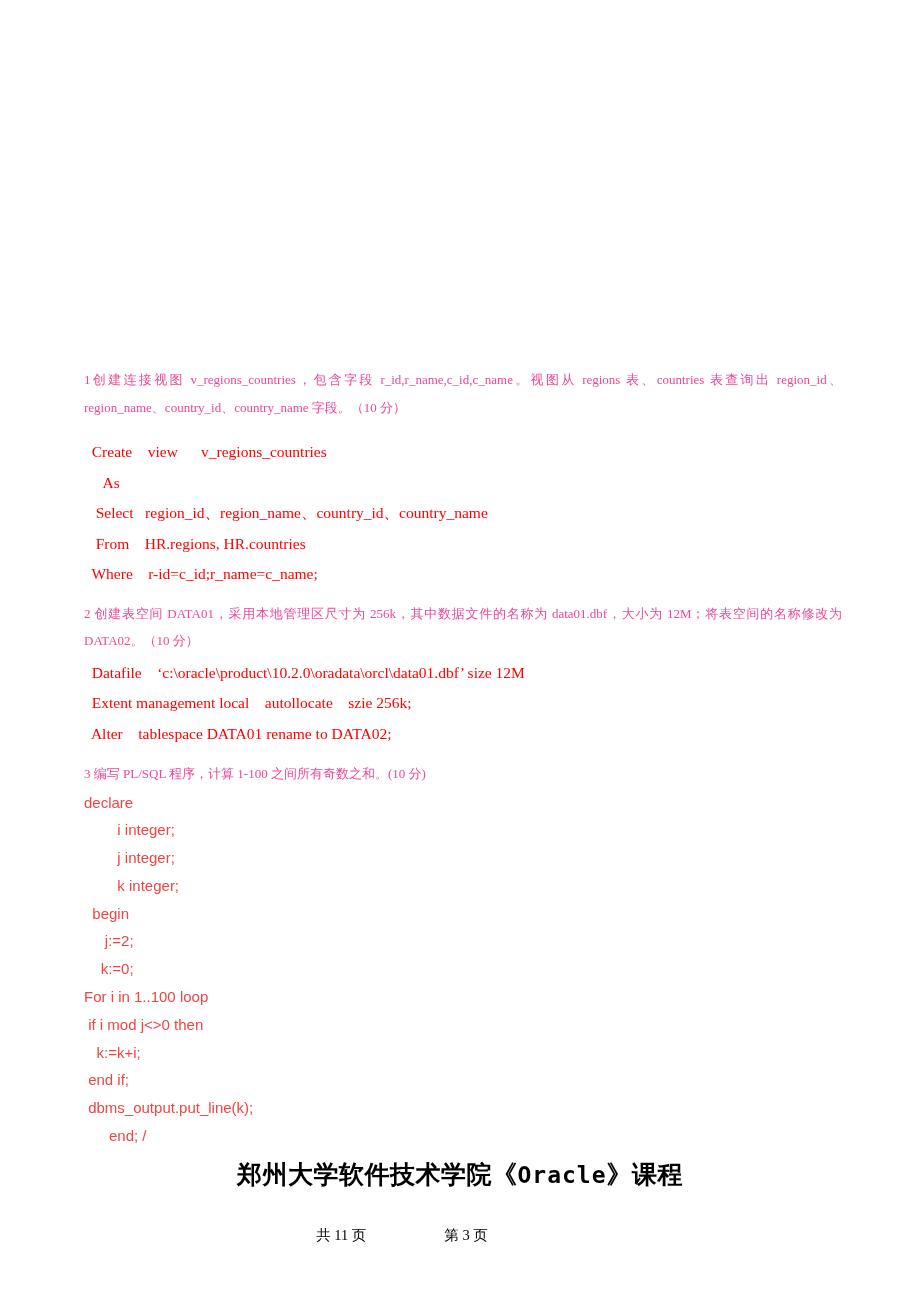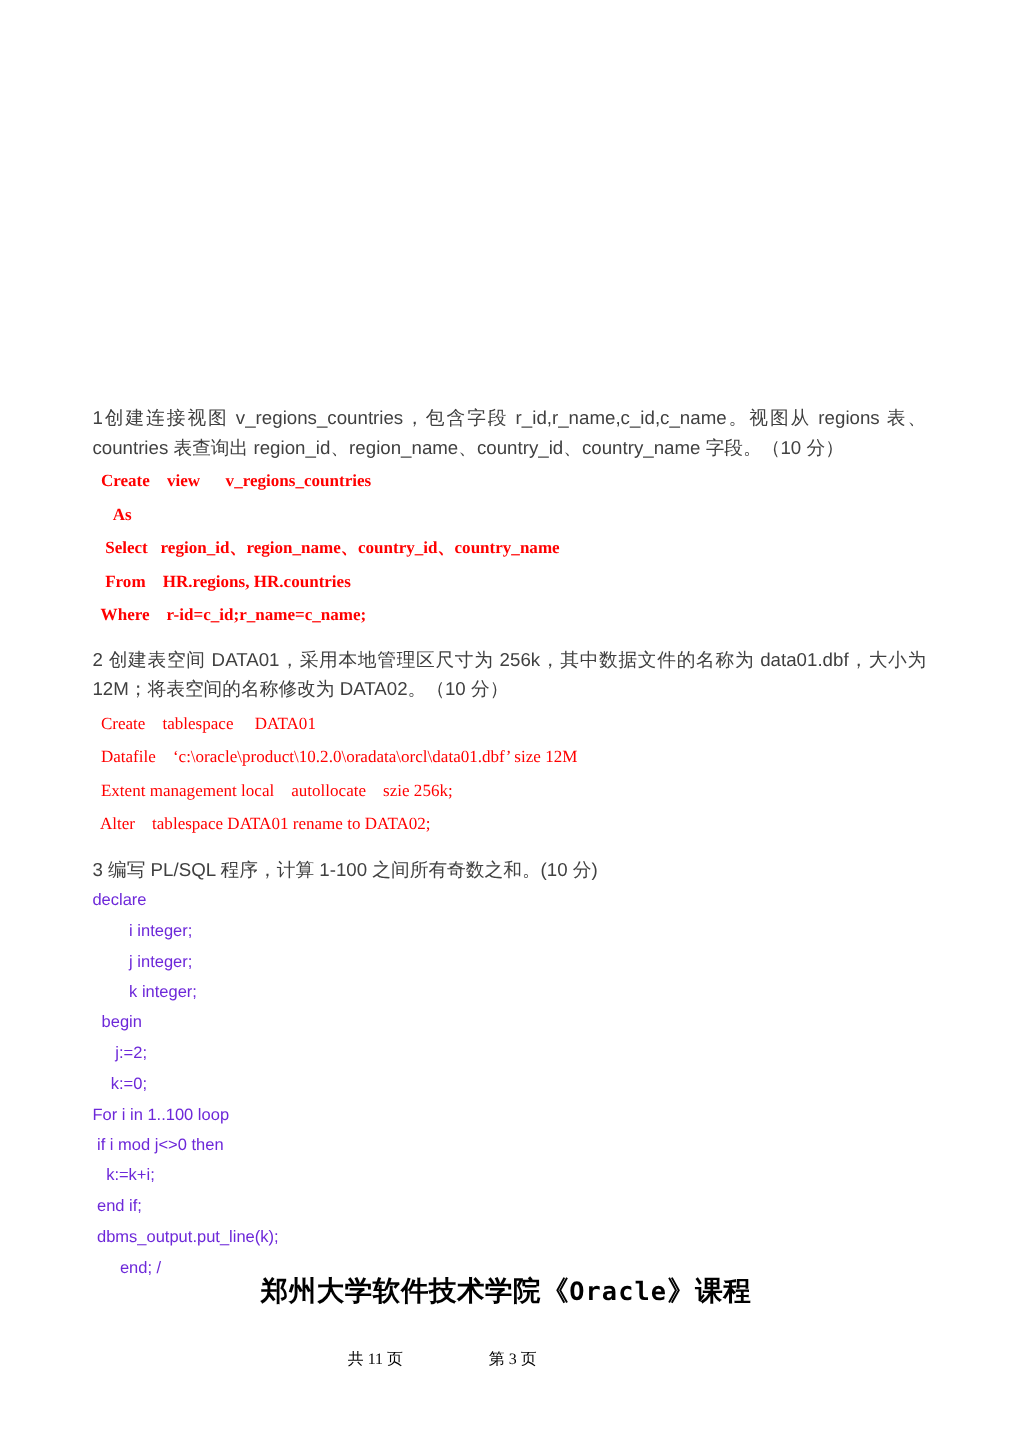--- a/index.html
+++ b/index.html
@@ -35,24 +35,24 @@
   
   .content {
     position: absolute;
     left: 84px;
     top: 366px;
     width: 758px;
   }
 
   
   .prompt {
-    font-family: Liberation Sans, sans-serif;
-    font-size: 17px;
+    font-family: Liberation Serif, serif;
+    font-size: 13px;
     line-height: 27.5px;
-    color: #404040;
+    color: #ec4899;
     text-align: justify;
     text-justify: inter-character;
     margin: 0;
     letter-spacing: 0px;
     word-spacing: 0px;
   }
   .prompt.q2 { margin-top: 10px; }
   .prompt.q3 { margin-top: 11px; }
 
   
@@ -61,27 +61,27 @@
     padding: 0;
   }
   .sql-line {
     color: #ff0000;
     font-family: "Liberation Serif", "DejaVu Serif", serif;
     font-size: 15.5px;
     line-height: 30.5px;
     white-space: pre;
     margin: 0;
   }
-  .sql-block.b1 { margin-top: 2px; font-weight: bold; }
+  .sql-block.b1 { margin-top: 16px; }
   .sql-block.b2 { margin-top: 3px; }
 
   
   .plsql-block { margin: 0; padding: 0; }
   .plsql-line {
-    color: #6d28d9;
+    color: #ef4444;
     font-family: "Liberation Sans", "DejaVu Sans", sans-serif;
     font-size: 15px;
     line-height: 27.8px;
     white-space: pre;
     margin: 0;
   }
   .plsql-block.b3 { margin-top: 1px; }
 
   
   .doc-title {
@@ -142,21 +142,20 @@
       <div class="sql-line">  Create    view      v_regions_countries</div>
       <div class="sql-line">     As</div>
       <div class="sql-line">   Select   region_id、region_name、country_id、country_name</div>
       <div class="sql-line">   From    HR.regions, HR.countries</div>
       <div class="sql-line">  Where    r-id=c_id;r_name=c_name;</div>
     </div>
 
     <p class="prompt q2">2 创建表空间 DATA01，采用本地管理区尺寸为 256k，其中数据文件的名称为 data01.dbf，大小为 12M；将表空间的名称修改为 DATA02。（10 分）</p>
 
     <div class="sql-block b2">
-      <div class="sql-line">  Create    tablespace     DATA01</div>
       <div class="sql-line">  Datafile    ‘c:\oracle\product\10.2.0\oradata\orcl\data01.dbf’ size 12M</div>
       <div class="sql-line">  Extent management local    autollocate    szie 256k;</div>
       <div class="sql-line">  Alter    tablespace DATA01 rename to DATA02;</div>
     </div>
 
     <p class="prompt q3">3 编写 PL/SQL 程序，计算 1-100 之间所有奇数之和。(10 分)</p>
 
     <div class="plsql-block b3">
       <div class="plsql-line">declare</div>
       <div class="plsql-line">        i integer;</div>

